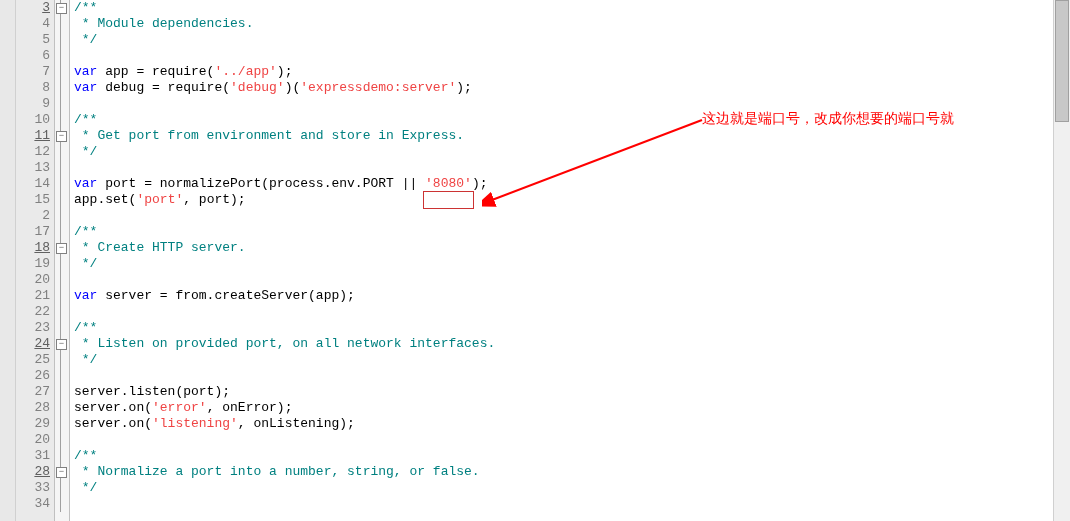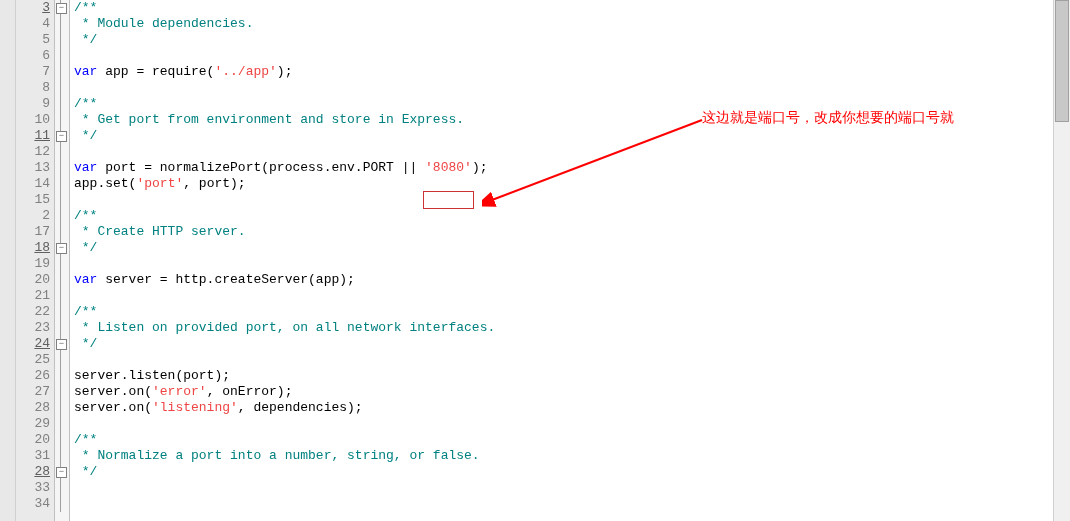--- a/index.html
+++ b/index.html
@@ -11,21 +11,21 @@
 .fold{width:14px;background:#f5f5f5;border-right:1px solid #c0c0c0;position:relative}
 .fold .box{position:absolute;left:1px;width:9px;height:9px;border:1px solid #808080;background:#fff;font-size:9px;line-height:9px;text-align:center;color:#666}
 .fold .v{position:absolute;left:5px;width:0;border-left:1px solid #a0a0a0}
 .code{flex:1;position:relative;padding-left:4px;background:#fff}
 .row{height:16px;white-space:pre}
 .kw{color:#0000ff}
 .str{color:#ef4444}
 .cm{color:#008080}
 .id{color:#000}
 .box-hl{position:absolute;border:1px solid #cc3333;pointer-events:none}
-.annotation{position:absolute;color:#ff0000;font-family:Liberation Mono, monospace;font-size:14px}
+.annotation{position:absolute;color:#ff0000;font-family:Liberation Sans, sans-serif;font-size:14px}
 .scrollbar{width:16px;background:#f0f0f0;border-left:1px solid #d0d0d0;position:relative}
 .scrollbar .thumb{position:absolute;left:1px;right:1px;top:0;height:120px;background:#c8c8c8;border:1px solid #a0a0a0}
 svg.arrow{position:absolute;pointer-events:none}
 </style>
 </head>
 <body>
 
 <div class="editor-wrap">
   <div class="left-strip"></div>
   <div class="gutter" id="gutter">
@@ -79,41 +79,42 @@
         </marker>
       </defs>
       <line x1="220" y1="20" x2="10" y2="100" stroke="#ff0000" stroke-width="2" marker-end="url(#ah)"></line>
     </svg>
     <div class="annotation" id="anno" style="left: 631.875px; top: 110px;">这边就是端口号，改成你想要的端口号就</div>
   <div class="row"><span class="cm">/**</span></div>
       <div class="row"><span class="cm"> * Module dependencies.</span></div>
       <div class="row"><span class="cm"> */</span></div>
       <div class="row"></div>
       <div class="row"><span class="kw">var</span><span class="id"> app = require(</span><span class="str">'../app'</span><span class="id">);</span></div>
+      <div class="row"><span class="kw">var</span><span class="id"> debug = require(</span><span class="str">'debug'</span><span class="id">)(</span><span class="str">'expressdemo:server'</span><span class="id">);</span></div>
       <div class="row"></div>
       <div class="row"><span class="cm">/**</span></div>
       <div class="row"><span class="cm"> * Get port from environment and store in Express.</span></div>
       <div class="row"><span class="cm"> */</span></div>
       <div class="row"></div>
       <div class="row"><span class="kw">var</span><span class="id"> port = normalizePort(process.env.PORT || </span><span class="str">'8080'</span><span class="id">);</span></div>
       <div class="row"><span class="id">app.set(</span><span class="str">'port'</span><span class="id">, port);</span></div>
       <div class="row"></div>
       <div class="row"><span class="cm">/**</span></div>
       <div class="row"><span class="cm"> * Create HTTP server.</span></div>
       <div class="row"><span class="cm"> */</span></div>
       <div class="row"></div>
-      <div class="row"><span class="kw">var</span><span class="id"> server = http.createServer(app);</span></div>
+      <div class="row"><span class="kw">var</span><span class="id"> server = from.createServer(app);</span></div>
       <div class="row"></div>
       <div class="row"><span class="cm">/**</span></div>
       <div class="row"><span class="cm"> * Listen on provided port, on all network interfaces.</span></div>
       <div class="row"><span class="cm"> */</span></div>
       <div class="row"></div>
       <div class="row"><span class="id">server.listen(port);</span></div>
       <div class="row"><span class="id">server.on(</span><span class="str">'error'</span><span class="id">, onError);</span></div>
-      <div class="row"><span class="id">server.on(</span><span class="str">'listening'</span><span class="id">, dependencies);</span></div>
+      <div class="row"><span class="id">server.on(</span><span class="str">'listening'</span><span class="id">, onListening);</span></div>
       <div class="row"></div>
       <div class="row"><span class="cm">/**</span></div>
       <div class="row"><span class="cm"> * Normalize a port into a number, string, or false.</span></div>
       <div class="row"><span class="cm"> */</span></div>
     </div>
   <div class="scrollbar">
     <div class="thumb"></div>
   </div>
 </div>
 

